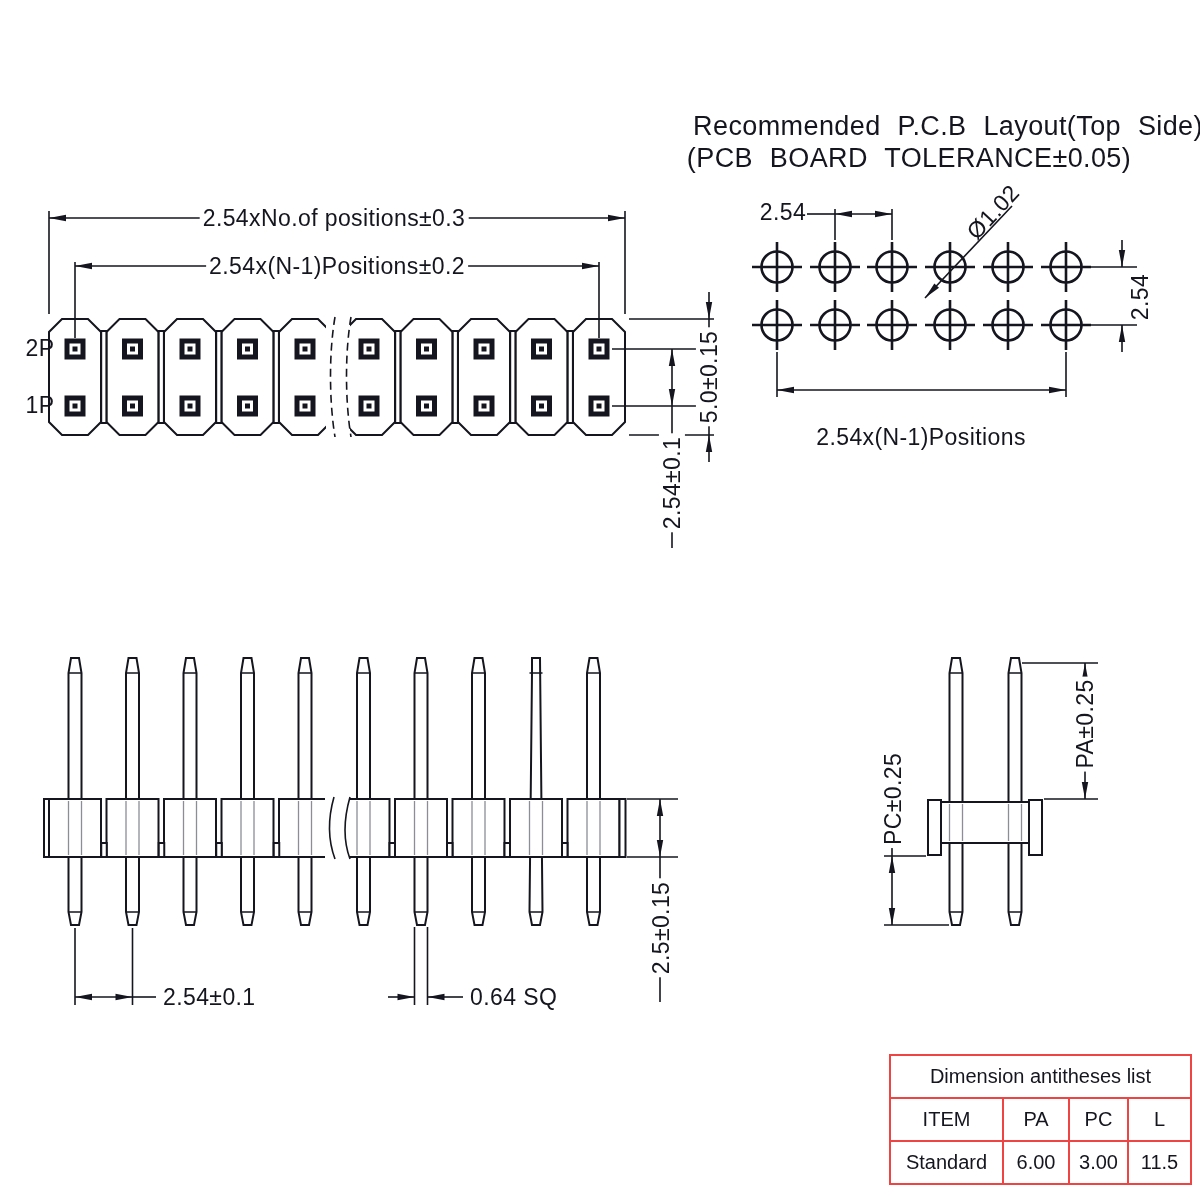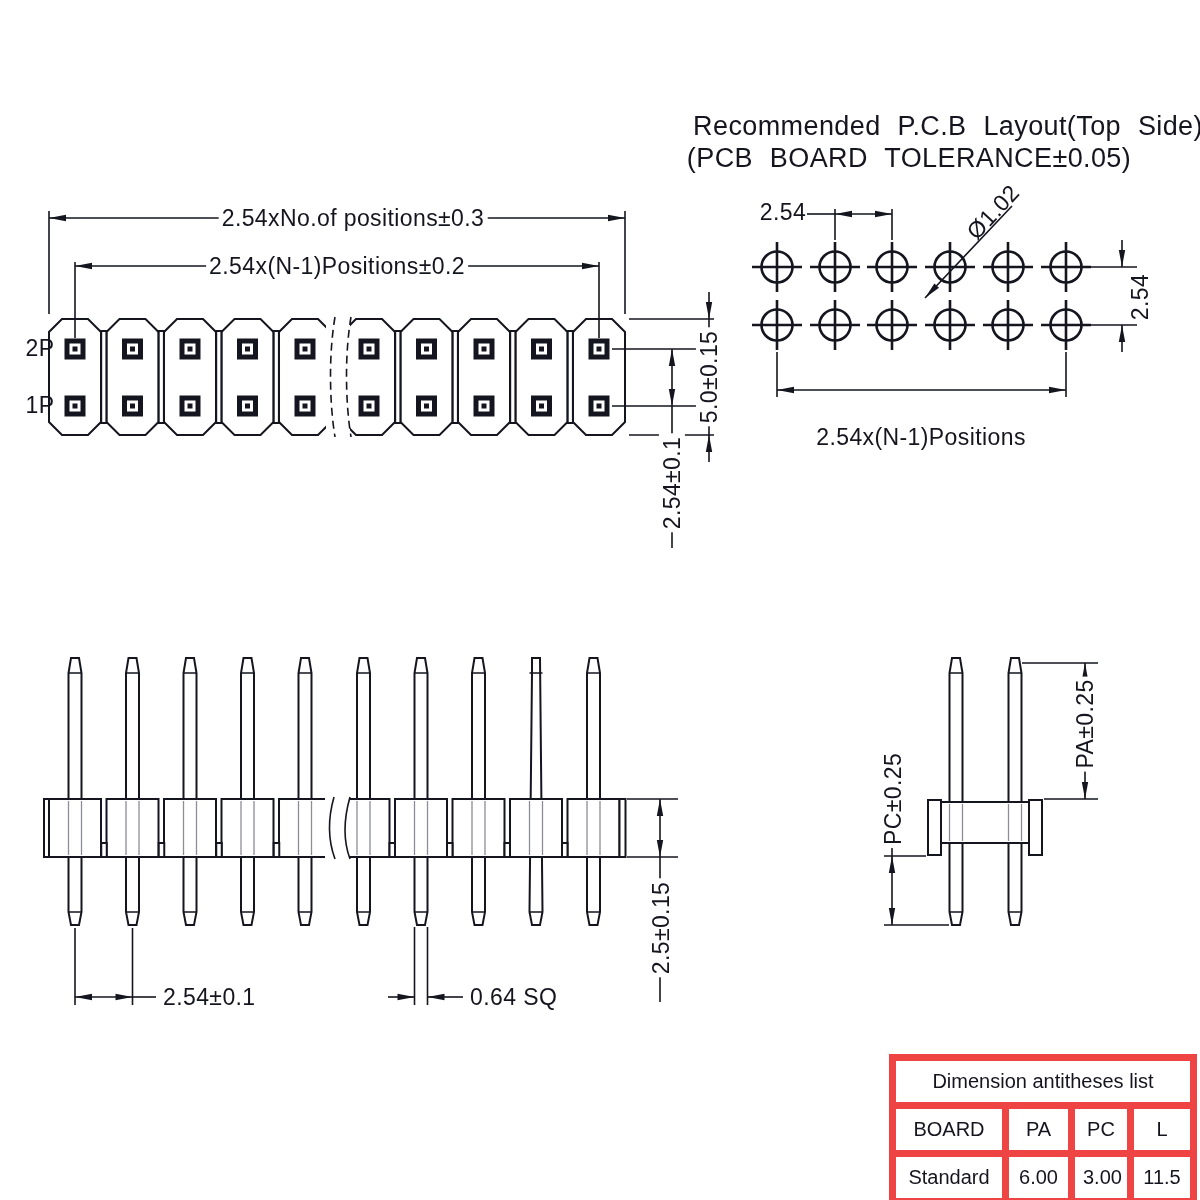--- a/index.html
+++ b/index.html
@@ -23,21 +23,21 @@
   .nobg{background:transparent;}
   .rot{transform:translate(-50%,-50%) rotate(-90deg);}
   .rotlead{transform:translate(-50%,-50%) rotate(-47deg);}
   .leftal{transform:translate(0,-50%);}
   .title{font-size:27px;word-spacing:9px;background:transparent;letter-spacing:.4px;}
   table.dim-table{
     position:absolute;left:889px;top:1054px;border-collapse:collapse;
     table-layout:fixed;width:301px;
   }
   table.dim-table td{
-    border:7px solid #ef4444;font-size:20px;text-align:center;
+    border:2px solid #ef4444;font-size:20px;text-align:center;
     padding:8px;height:25px;overflow:hidden;color:#15151f;
   }
 </style>
 </head>
 <body>
 
 <svg class="canvas" width="1200" height="1200" viewBox="0 0 1200 1200">
   <defs>
     <marker id="aE" orient="auto" markerUnits="userSpaceOnUse" markerWidth="1" markerHeight="1" refX="0" refY="0" style="overflow:visible">
       <path d="M0,0 L-17,3.2 L-17,-3.2 Z" fill="#15151f"></path>
@@ -309,21 +309,21 @@
       <path class="ln" d="M949,925 H884"></path>
       <path class="ln d2" d="M892,856 V925"></path>
       <path class="ln" d="M892,856 V755"></path>
     </g>
   </g>
 </svg>
 
 <div class="lbl title" style="left:936px;top:126px;margin-left:12px;">Recommended P.C.B Layout(Top Side)</div>
 <div class="lbl title" style="left:909px;top:158px;">(PCB BOARD TOLERANCE±0.05)</div>
 
-<div class="lbl" style="left:353px;top:218px;text-align:right;">2.54xNo.of positions±0.3</div>
+<div class="lbl" style="left:334px;top:218px;text-align:right;">2.54xNo.of positions±0.3</div>
 <div class="lbl" style="left:337px;top:266px;">2.54x(N-1)Positions±0.2</div>
 <div class="lbl nobg" style="left:40px;top:348px;">2P</div>
 <div class="lbl nobg" style="left:40px;top:405px;">1P</div>
 <div class="lbl rot" style="left:709px;top:377px;">5.0±0.15</div>
 <div class="lbl rot" style="left:672px;top:483px;">2.54±0.1</div>
 
 <div class="lbl nobg" style="left:783px;top:212px;">2.54</div>
 <div class="lbl rotlead nobg" style="left:993px;top:212px;">Ø1.02</div>
 <div class="lbl rot nobg" style="left:1140px;top:297px;">2.54</div>
 <div class="lbl" style="left:921px;top:390px;margin-top:47px;">2.54x(N-1)Positions</div>
@@ -340,21 +340,21 @@
       <col style="width:113px">
       <col style="width:66px">
       <col style="width:59px">
       <col style="width:63px">
     </colgroup>
   <tbody>
       <tr>
         <td colspan="4">Dimension antitheses list</td>
       </tr>
   <tr>
-    <td>BOARD</td>
+    <td>ITEM</td>
     <td>PA</td>
     <td>PC</td>
     <td>L</td>
   </tr>
   <tr>
     <td>Standard</td>
     <td>6.00</td>
     <td>3.00</td>
     <td>11.5</td>
   </tr>

